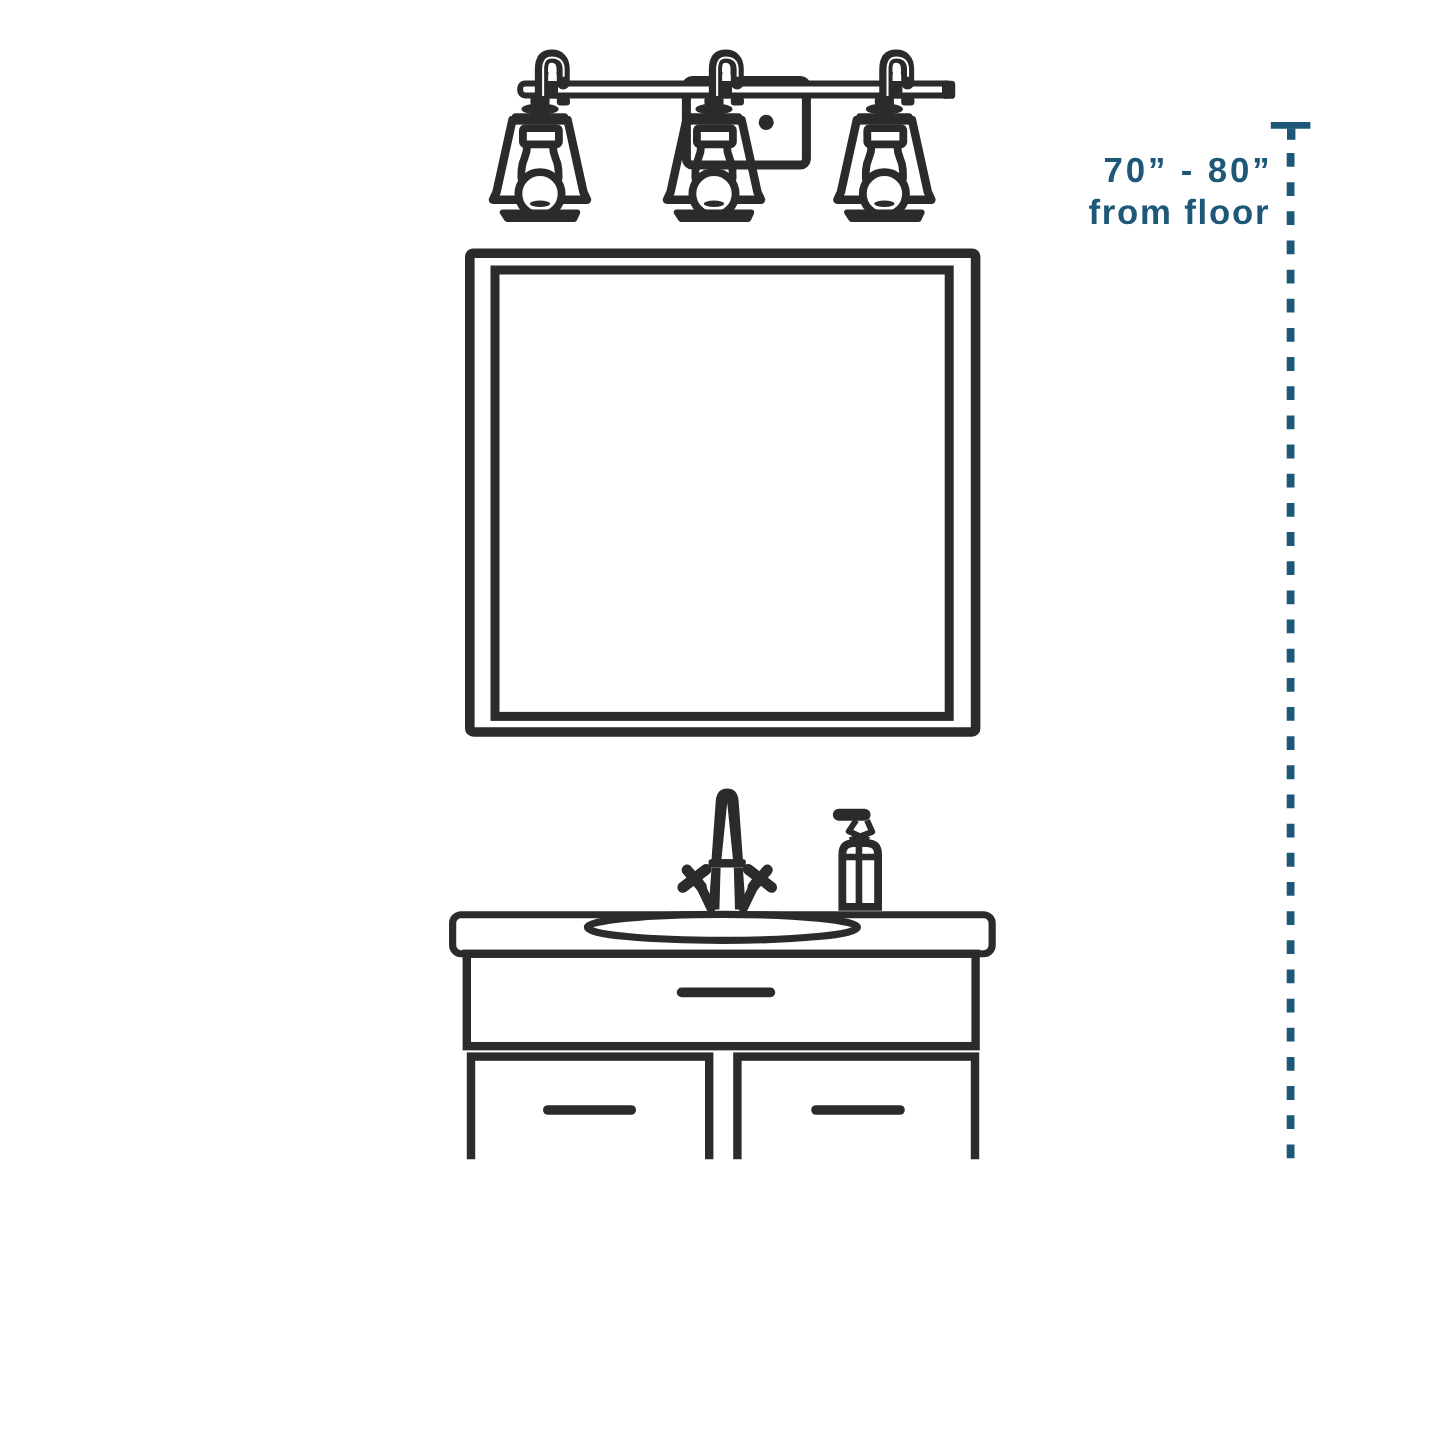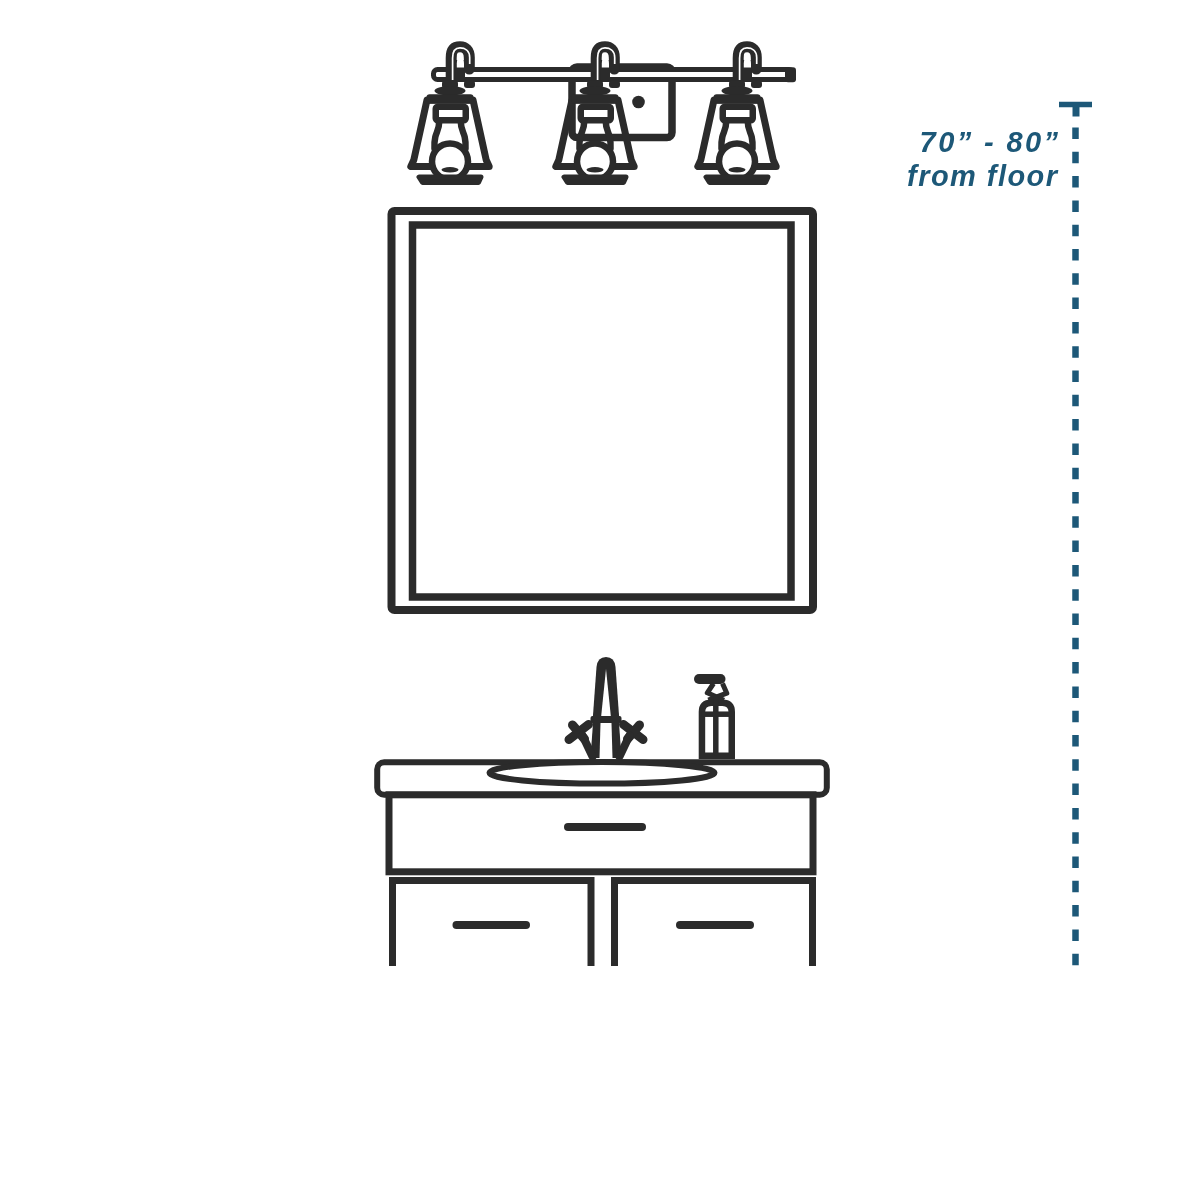--- a/index.html
+++ b/index.html
@@ -1,16 +1,16 @@
 <!DOCTYPE html>
 <html><head>
 <meta charset="utf-8">
 <style>
   html,body{margin:0;padding:0;background:#ffffff;}
-  .wrap{width:1200px;height:966px;position:relative;font-family:"Liberation Sans", sans-serif;font-style:italic;}
+  .wrap{width:1200px;height:966px;position:relative;font-family:"Liberation Sans", sans-serif;}
 </style>
 </head>
 <body>
 <div class="wrap">
 <svg width="1200" height="1200" viewBox="0 0 1200 1200" xmlns="http://www.w3.org/2000/svg">
 <defs>
 <g id="lamp">
 
   <rect x="464" y="80.5" width="11" height="7.5" rx="3" fill="#2b2b2b"></rect>
 

